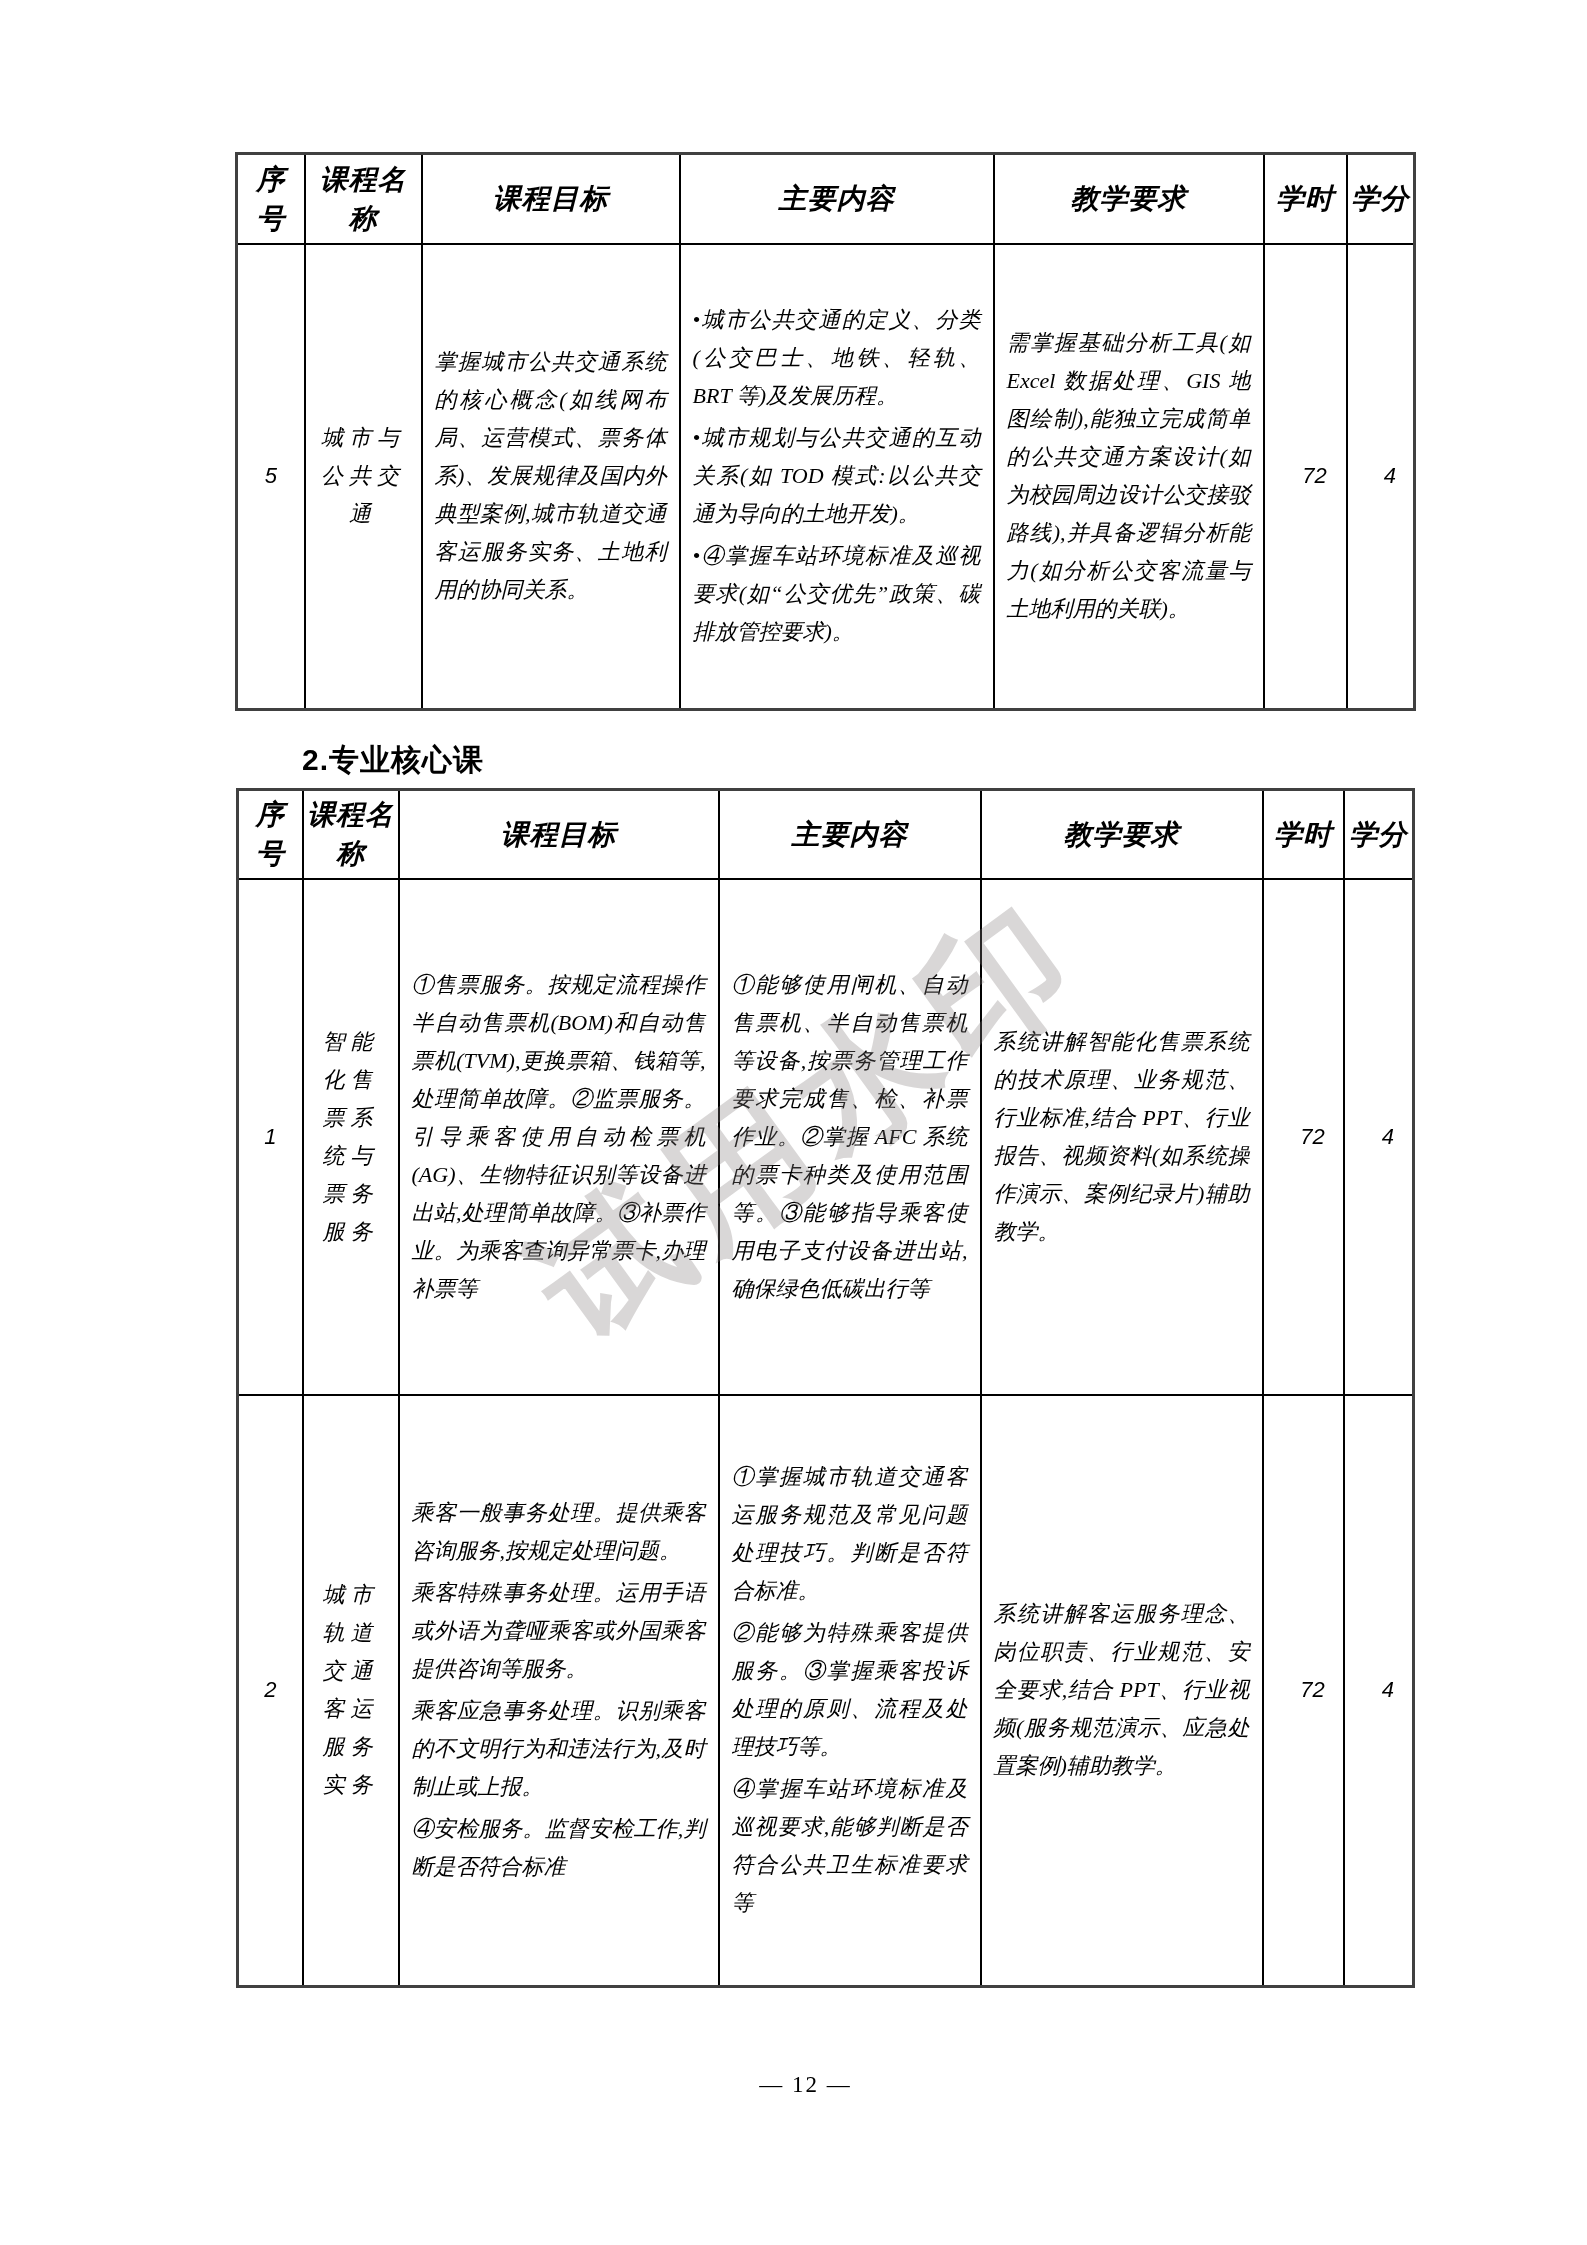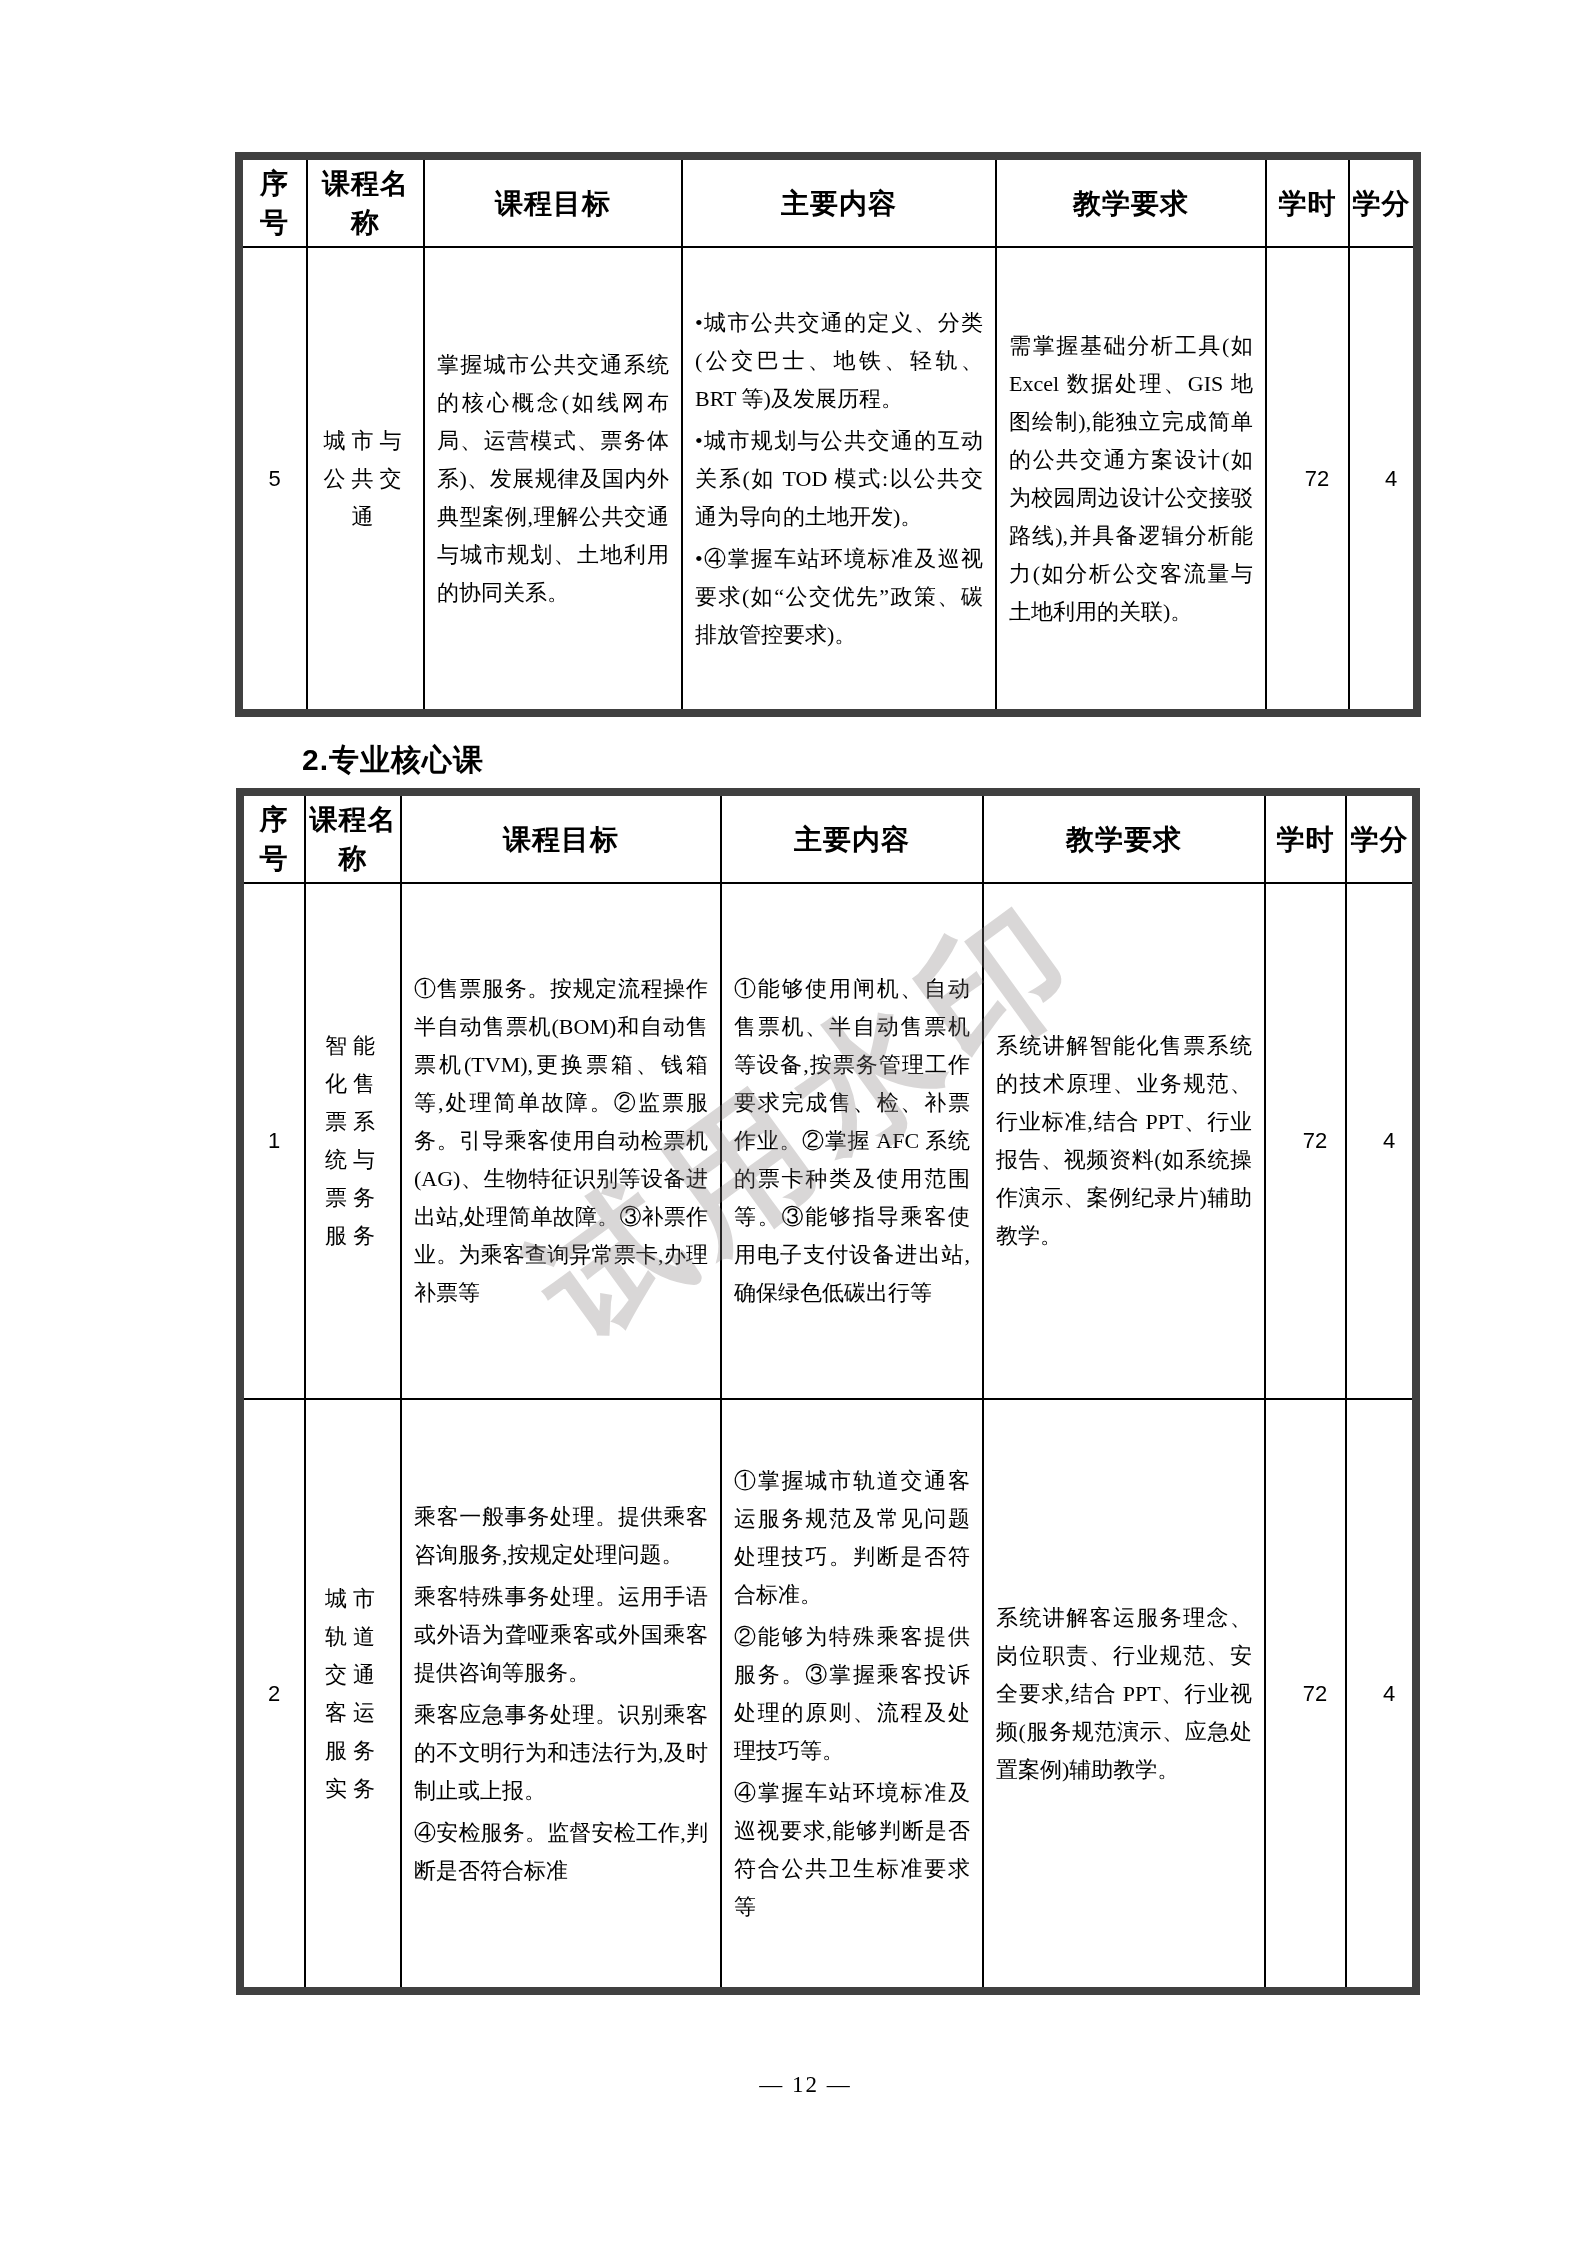--- a/index.html
+++ b/index.html
@@ -9,21 +9,22 @@
     background:#ffffff;
     margin:0 auto;
     overflow:hidden;
     font-family:"Liberation Serif",serif;
     color:#000;
   }
   table.ctable{
     position:absolute;
     border-collapse:collapse;
     table-layout:fixed;
-    border:8px solid #404040;
+    border:3px solid #404040;
+    font-style:italic;
   }
   .t1{left:235px;top:152px;width:1178px;}
   .t2{left:236px;top:788px;width:1176px;}
   .ctable th,.ctable td{border:2px solid #000;overflow:hidden;}
   .ctable th{
     font-family:"Liberation Sans",sans-serif;
     font-weight:bold;
     font-size:28px;
     line-height:1.4;
     text-align:center;
@@ -114,21 +115,21 @@
       <th>课程目标</th>
       <th>主要内容</th>
       <th>教学要求</th>
       <th>学时</th>
       <th>学分</th>
     </tr>
     <tr style="height:466px">
       <td class="c-index">5</td>
       <td class="c-name">城市与公共交通</td>
       <td class="c-text">
-        <p>掌握城市公共交通系统的核心概念(如线网布局、运营模式、票务体系)、发展规律及国内外典型案例,理解公共交通与城市规划、土地利用的协同关系。</p>
+        <p>掌握城市公共交通系统的核心概念(如线网布局、运营模式、票务体系)、发展规律及国内外典型案例,城市轨道交通客运服务实务、土地利用的协同关系。</p>
       </td>
       <td class="c-text">
         <p>•城市公共交通的定义、分类(公交巴士、地铁、轻轨、BRT 等)及发展历程。</p>
         <p>•城市规划与公共交通的互动关系(如 TOD 模式:以公共交通为导向的土地开发)。</p>
         <p>•④掌握车站环境标准及巡视要求(如“公交优先”政策、碳排放管控要求)。</p>
       </td>
       <td class="c-text">
         <p>需掌握基础分析工具(如 Excel 数据处理、GIS 地图绘制),能独立完成简单的公共交通方案设计(如为校园周边设计公交接驳路线),并具备逻辑分析能力(如分析公交客流量与土地利用的关联)。</p>
       </td>
       <td class="c-num">72</td>

